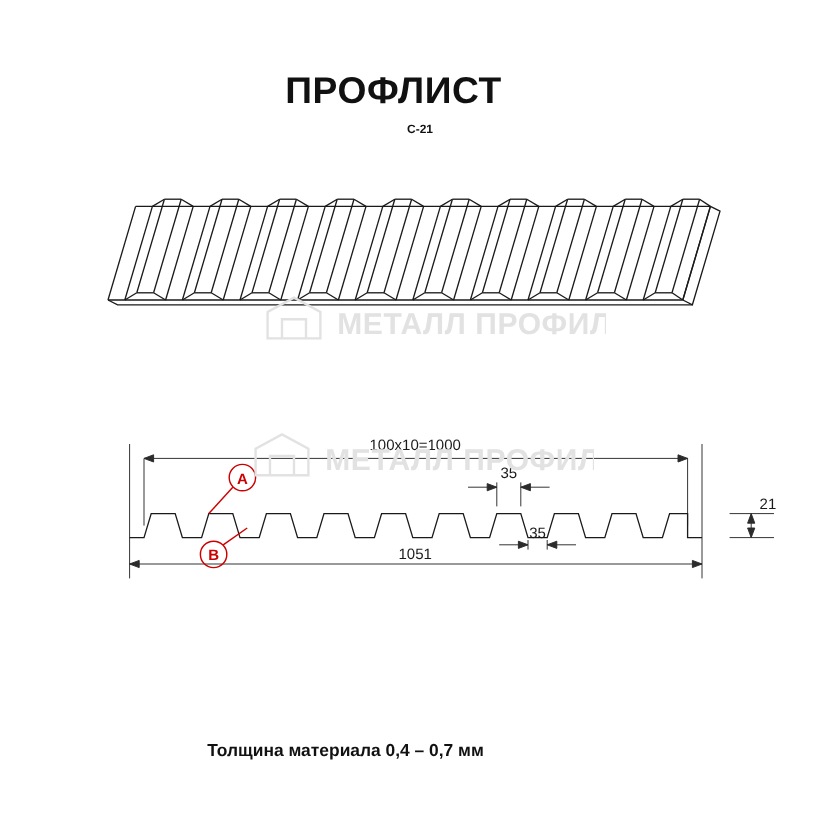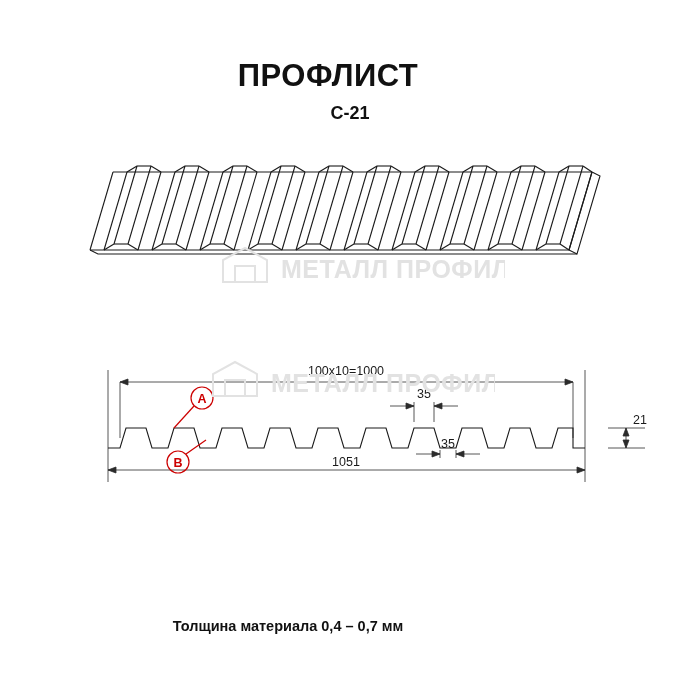--- a/index.html
+++ b/index.html
@@ -30,21 +30,21 @@
     font-weight: bold;
     letter-spacing: 0.5px;
     color: #111111;
   }
   .subtitle {
     position: absolute;
     top: 103px;
     left: 0;
     width: 700px;
     text-align: center;
-    font-size: 18px;
+    font-size: 10px;
     font-weight: bold;
     color: #111111;
   }
   .iso-wrap {
     position: absolute;
     top: 150px;
     left: 80px;
     width: 540px;
     height: 135px;
   }

